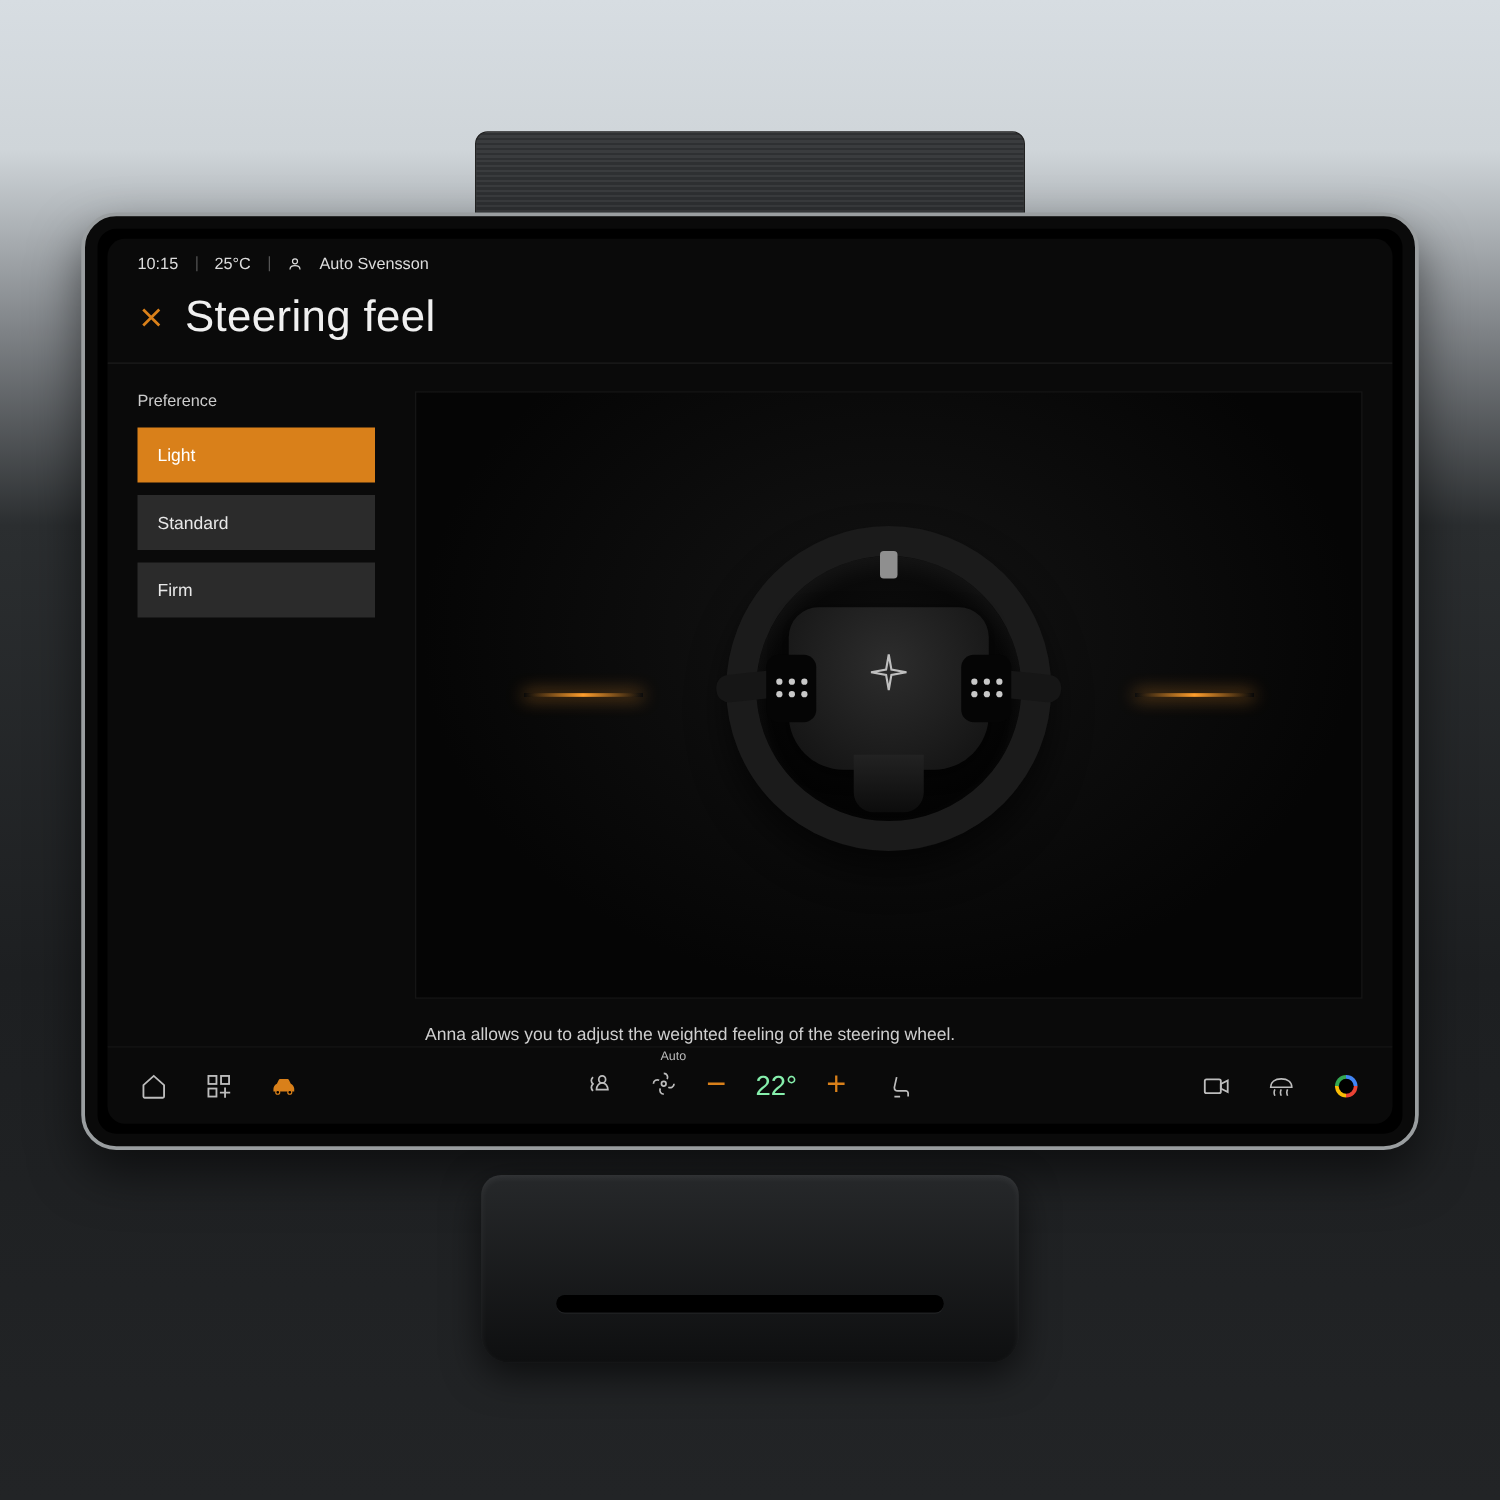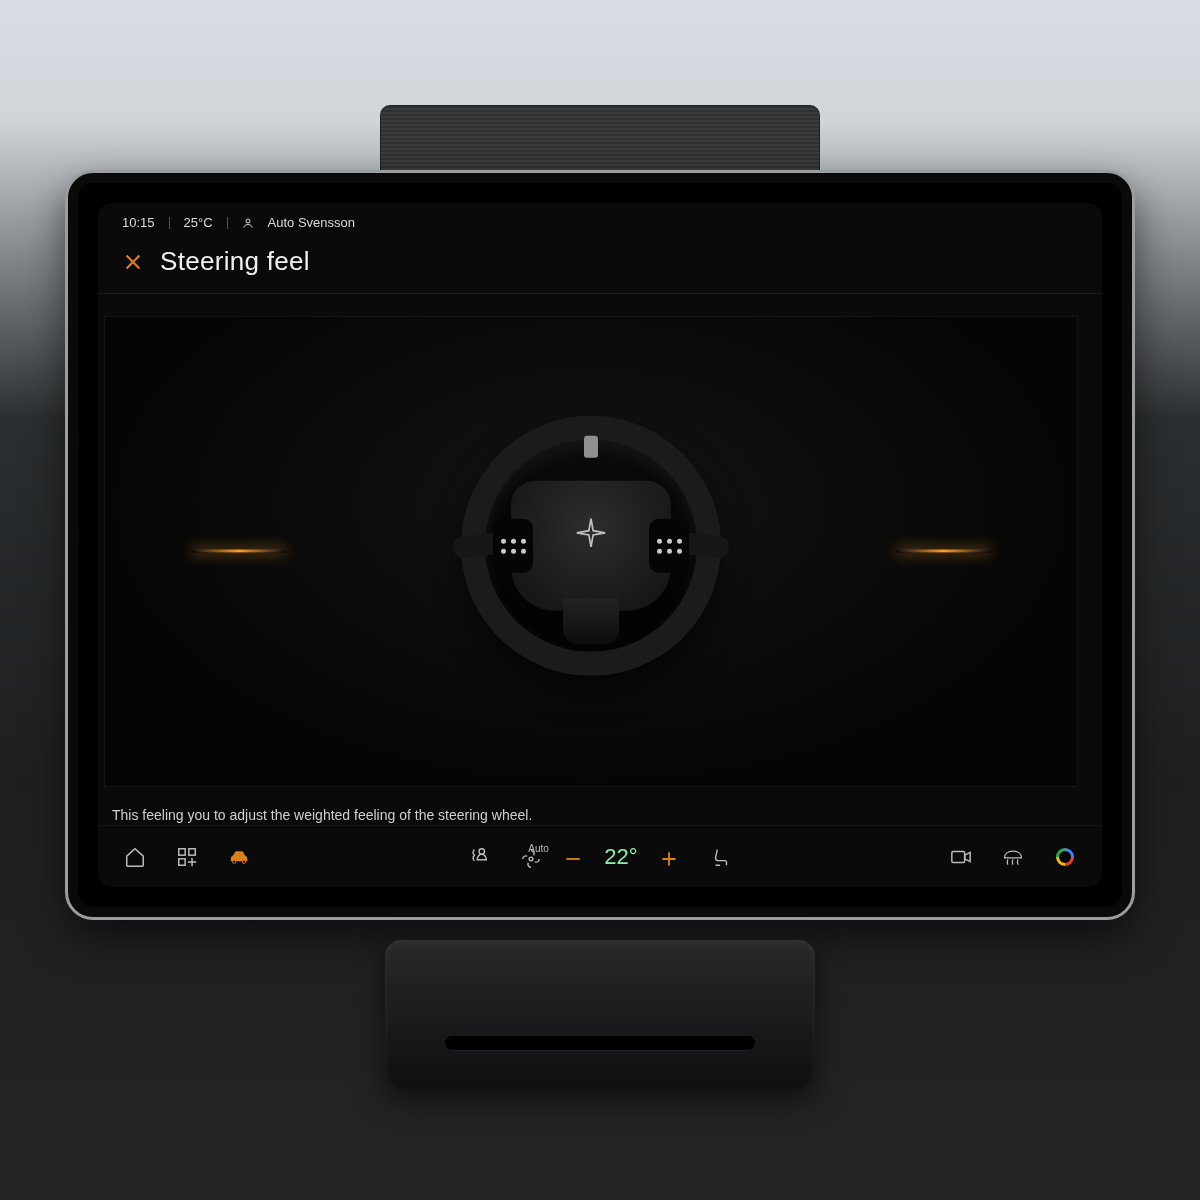--- a/index.html
+++ b/index.html
@@ -1,28 +1,28 @@
 <!DOCTYPE html>
 <html><head>
 <meta charset="utf-8">
 <style>
   * { margin:0; padding:0; box-sizing:border-box; font-family: -apple-system, "Segoe UI", Helvetica, Arial, sans-serif; }
   body { width:1200px; height:1200px; background:linear-gradient(180deg,#d7dde2 0%,#cfd5d9 10%,#7f8387 22%,#2b2e30 35%,#1d1f21 65%,#222426 100%); overflow:hidden; position:relative; }
   
   .grille { position:absolute; top:105px; left:50%; transform:translateX(-50%); width:440px; height:70px; background:repeating-linear-gradient(0deg,#3a3c3e 0 2px,#2e3032 2px 4px),repeating-linear-gradient(90deg,#3a3c3e 0 2px,#2e3032 2px 4px); border-radius:10px 10px 0 0; border:1px solid #222; }
-  .tablet { position:absolute; top:170px; left:50%; transform:translateX(-50%); width:1070px; height:750px; background:#000; border-radius:28px; border:3px solid #9a9ea0; box-shadow:0 18px 40px rgba(0,0,0,.55), inset 0 0 0 10px #0a0a0a; padding:30px; }
+  .tablet { position:absolute; top:170px; left:50%; transform:translateX(-50%); width:1070px; height:750px; background:#000; border-radius:28px; border:3px solid #9a9ea0; box-shadow:0 18px 40px rgba(0,0,0,.55), inset 0 0 0 10px #0a0a0a; padding:18px; }
   .screen { width:100%; height:100%; background:#0a0a0a; border-radius:14px; color:#e6e6e6; display:flex; flex-direction:column; position:relative; overflow:hidden; }
   
   .status { display:flex; align-items:center; gap:14px; font-size:13px; padding:12px 24px 4px; color:#dcdcdc; font-weight:300; }
   .status .divider { width:1px; height:12px; background:#555; }
   .user-icon { width:12px; height:12px; }
   
   .titlebar { display:flex; align-items:center; gap:16px; padding:12px 24px 16px; border-bottom:1px solid #1d1d1d; }
   .close { color:#d9801a; width:22px; height:22px; cursor:pointer; }
-  .title { font-size:26px; font-weight:300; color:#f0f0f0; letter-spacing:.3px; }
+  .title { font-size:35px; font-weight:300; color:#f0f0f0; letter-spacing:.3px; }
   
   .body { flex:1; display:flex; }
   .sidebar { width:240px; padding:22px 0 0 24px; }
   .section-label { font-size:13px; color:#ccc; font-weight:300; margin-bottom:14px; }
   .options { display:flex; flex-direction:column; gap:10px; width:190px; }
   .option { height:44px; display:flex; align-items:center; padding:0 16px; font-size:14px; color:#e8e8e8; background:#2b2b2b; cursor:pointer; font-weight:300; }
   .option.selected { background:#d9801a; color:#fff; }
   
   .preview { flex:1; margin:22px 24px 0 6px; position:relative; display:flex; flex-direction:column; }
   .stage { flex:1; background:radial-gradient(ellipse at 50% 40%,#141414 0%,#050505 70%); border:1px solid #151515; position:relative; overflow:hidden; }
@@ -41,21 +41,21 @@
   .pod-dot { width:5px; height:5px; background:#c9c9c9; border-radius:50%; }
   .spoke-l,.spoke-r { position:absolute; top:44%; width:60px; height:22px; background:#161616; }
   .spoke-l { left:-32px; transform:rotate(-6deg); border-radius:10px 0 0 10px; }
   .spoke-r { right:-32px; transform:rotate(6deg); border-radius:0 10px 10px 0; }
   .desc { color:#cfcfcf; font-size:14px; font-weight:300; line-height:1.45; padding:18px 8px 0 8px; max-width:460px; }
   
   .bottombar { height:62px; border-top:1px solid #151515; display:flex; align-items:center; padding:0 26px; gap:30px; }
   .spacer { flex:1; }
   .bicon { width:22px; height:22px; color:#bdbdbd; cursor:pointer; display:flex; align-items:center; justify-content:center; }
   .bicon.active { color:#d9801a; }
-  .climate { display:flex; align-items:flex-end; gap:20px; }
+  .climate { display:flex; align-items:flex-start; gap:20px; }
   .climate .auto { position:absolute; transform:translate(8px,-16px); font-size:10px; color:#bbb; }
   .temp { font-size:22px; color:#86efac; font-weight:300; }
   .assistant-dot { width:18px; height:18px; border-radius:50%; background:conic-gradient(#4285F4 0 25%,#EA4335 0 50%,#FBBC05 0 75%,#34A853 0 100%); position:relative; }
   .assistant-dot::after { content:""; position:absolute; inset:3px; background:#000; border-radius:50%; }
   .assistant-dot::before { content:""; position:absolute; inset:6px; background:conic-gradient(#4285F4 0 25%,#EA4335 0 50%,#FBBC05 0 75%,#34A853 0 100%); border-radius:50%; }
   
   .tray { position:absolute; top:940px; left:50%; transform:translateX(-50%); width:430px; height:150px; background:linear-gradient(180deg,#26282a,#0e0f10); border-radius:16px 16px 22px 22px; box-shadow:inset 0 2px 6px rgba(255,255,255,.07),0 10px 30px rgba(0,0,0,.6); }
   .tray-slot { position:absolute; top:96px; left:50%; transform:translateX(-50%); width:310px; height:14px; background:#000; border-radius:8px; box-shadow:inset 0 2px 4px rgba(0,0,0,.9),0 1px 0 rgba(255,255,255,.06); }
 </style>
 </head>
@@ -79,20 +79,28 @@
     </div>
 
     <div class="titlebar">
       <svg class="close" viewBox="0 0 24 24" stroke="currentColor" stroke-width="2.4" fill="none">
           <path d="M5 5l14 14M19 5L5 19"></path>
         </svg>
       <div class="title">Steering feel</div>
     </div>
 
     <div class="body">
+      <div class="sidebar">
+        <div class="section-label">Preference</div>
+        <div class="options">
+          <div class="option selected">Light</div>
+          <div class="option">Standard</div>
+          <div class="option">Firm</div>
+        </div>
+      </div>
 
       <div class="preview">
         <div class="stage">
           <div class="glow-line left"></div>
           <div class="glow-line right"></div>
           <div class="wheel">
             <div class="wheel-outer">
               <div class="wheel-mark"></div>
               <div class="spoke-l"></div>
               <div class="spoke-r"></div>
@@ -113,21 +121,21 @@
                     <span class="pod-dot"></span>
                     <span class="pod-dot"></span>
                 </div>
                 <svg class="logo" width="34" height="34" viewBox="0 0 24 24" stroke="#bfbfbf" stroke-width="1.2" fill="none">
                   <path d="M12 2l1.5 8.5L22 12l-8.5 1.5L12 22l-1.5-8.5L2 12l8.5-1.5z"></path>
                 </svg>
               </div>
             </div>
           </div>
         </div>
-        <div class="desc">This feeling you to adjust the weighted feeling of the steering wheel.</div>
+        <div class="desc">Anna allows you to adjust the weighted feeling of the steering wheel.</div>
       </div>
     </div>
 
     <div class="bottombar">
       <div class="bicon">
         <svg width="22" height="22" viewBox="0 0 24 24" fill="none" stroke="currentColor" stroke-width="1.6">
             <path d="M3 11l9-8 9 8v10a1 1 0 0 1-1 1H4a1 1 0 0 1-1-1z"></path>
           </svg>
       </div>
       <div class="bicon">

